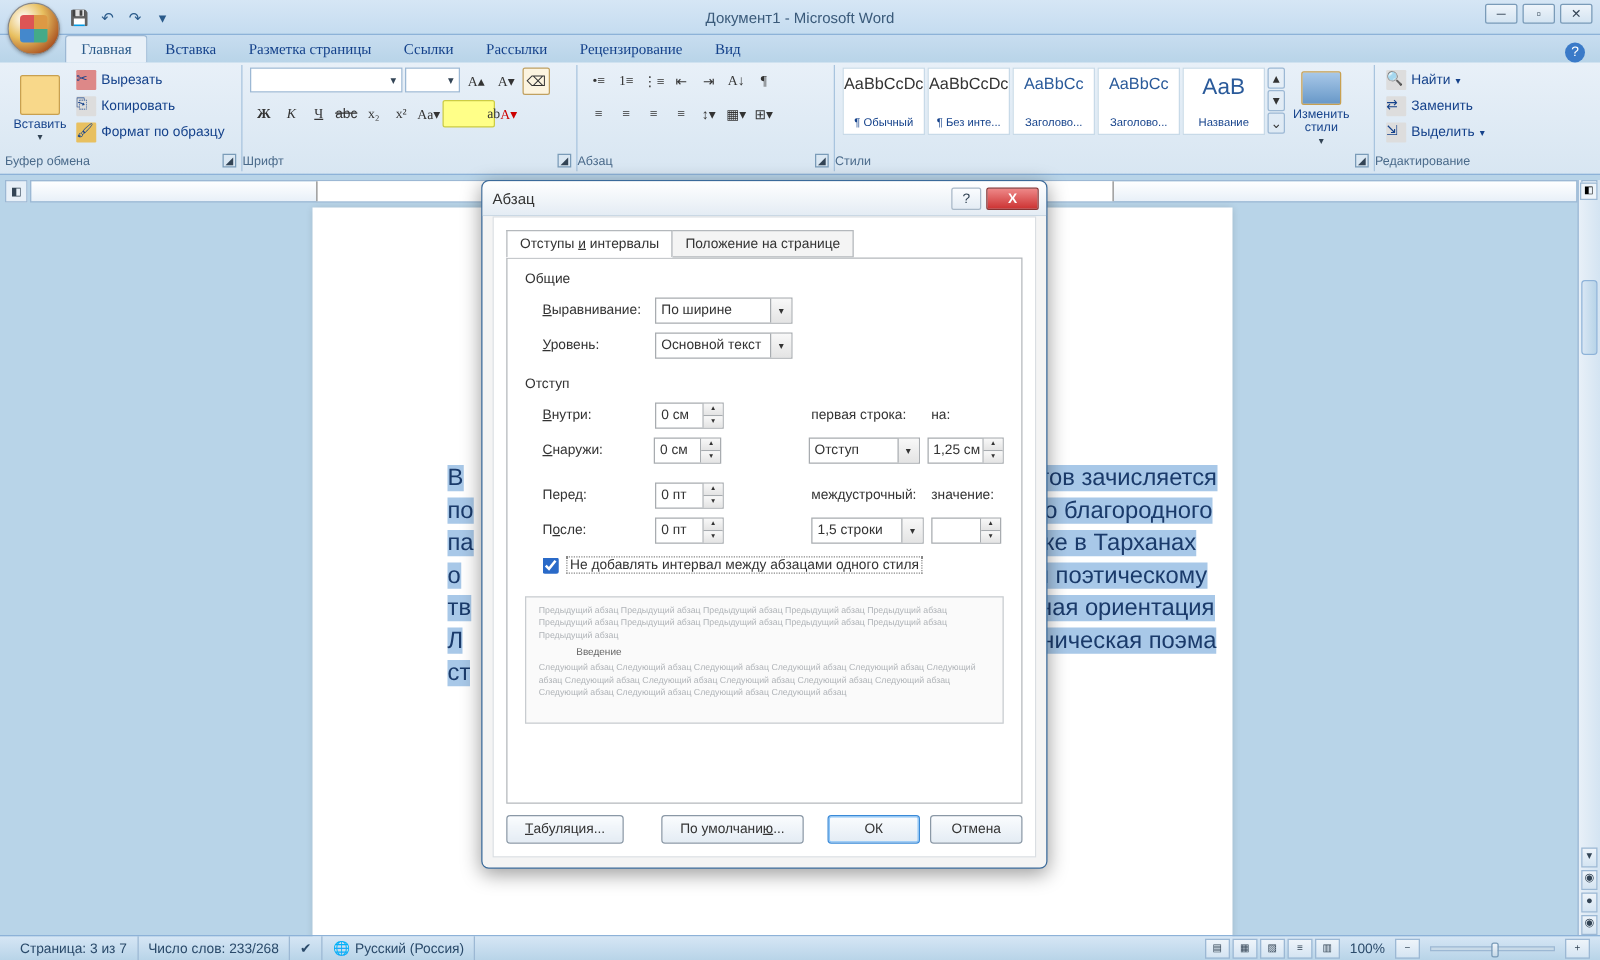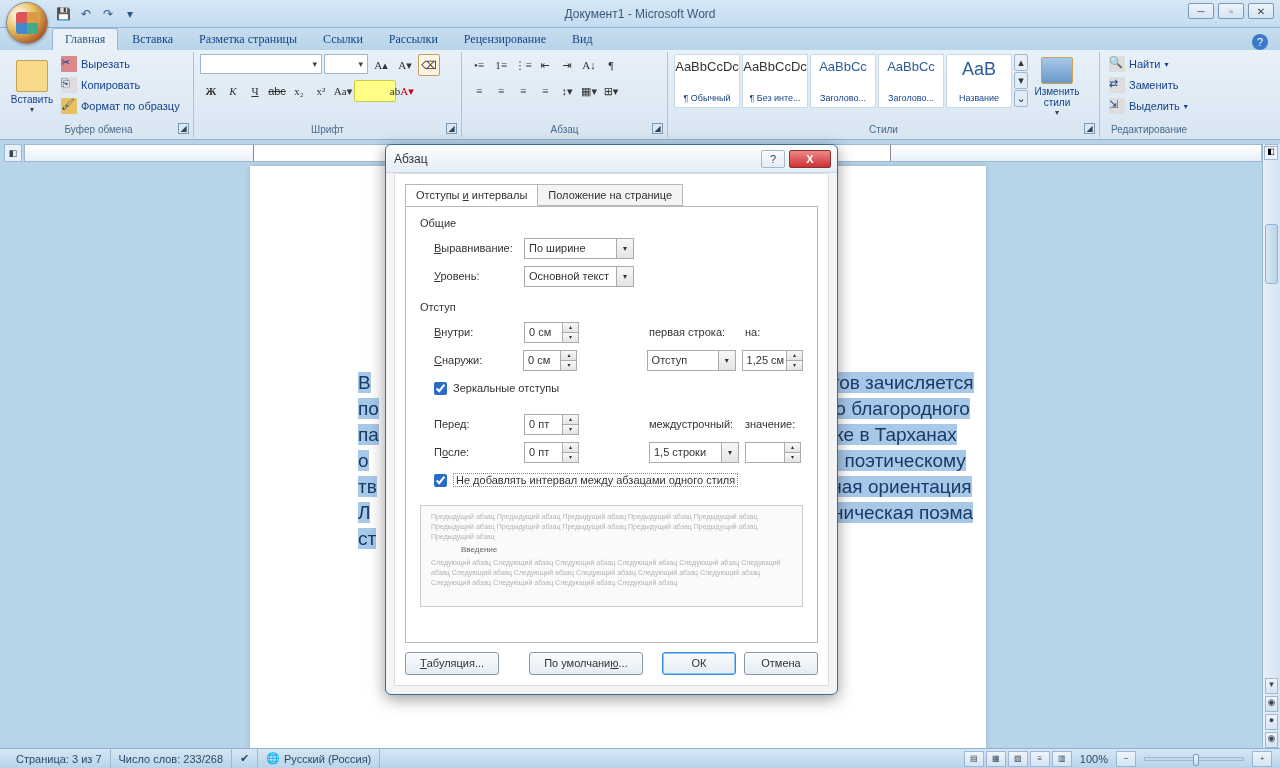--- a/index.html
+++ b/index.html
@@ -17,21 +17,21 @@
 
 
 .tabrow { height: 22px; background: linear-gradient(#c8ddf0,#b8d4e8); display: flex; align-items: flex-end; padding-left: 52px; gap: 2px; }
 .tab { padding: 3px 12px; font-size: 12px; color: #15428b; cursor: pointer; border-radius: 3px 3px 0 0; font-family: Liberation Serif, serif; }
 .tab.active { background: #e8f0f8; border: 1px solid #9cb8d4; border-bottom: none; color: #2a5a8a; }
 .help-btn { margin-left: auto; margin-right: 12px; width:16px; height:16px; border-radius:50%; background:#3a7ac8; color:#fff; font-size:11px; text-align:center; line-height:16px; }
 
 
 .ribbon { height: 90px; background: linear-gradient(#e8f0f8, #d8e6f2); border-bottom: 1px solid #8db2d8; display: flex; padding: 2px 4px; }
 .group { border-right: 1px solid #a8c4de; padding: 2px 6px; display: flex; flex-direction: column; position: relative; }
-.group-label { position: absolute; bottom: 2px; left: 0; right: 0; text-align: center; font-size: 10px; color: #4a6a8a; }
+.group-label { position: absolute; bottom: 2px; left: 0; right: 0; font-size: 10px; color: #4a6a8a; }
 .group-dl { position:absolute; bottom:3px; right:4px; width:11px; height:11px; border:1px solid #7a9bb8; font-size:8px; color:#345; text-align:center; line-height:9px; }
 .rbtn-big { width: 44px; height: 66px; display:flex; flex-direction:column; align-items:center; justify-content:center; border:1px solid transparent; border-radius:3px; padding:2px; }
 .rbtn-big .icn { width:32px; height:32px; background:#f8d88a; border:1px solid #c8a050; border-radius:2px; margin-bottom:2px; position:relative; }
 .rbtn-big .lbl { font-size:10px; color:#15428b; text-align:center; }
 .rbtn-sm { height: 20px; display:flex; align-items:center; font-size:11px; color:#15428b; padding:0 2px; gap:4px; border:1px solid transparent; border-radius:2px; }
 .rbtn-sm .icn { width:16px; height:16px; background:#ddd; border-radius:1px; flex-shrink:0; }
 .cols { display:flex; gap:4px; }
 .stack { display:flex; flex-direction:column; gap:1px; }
 .combo { height:20px; border:1px solid #9cb8d4; background:#fff; font-size:11px; padding:0 18px 0 4px; position:relative; display:flex; align-items:center; color:#333; }
 .combo::after { content:"▾"; position:absolute; right:4px; font-size:9px; color:#345; }
@@ -351,26 +351,20 @@
             </div>
           <div style="width:6px;"></div>
           <div class="spin" style="width:62px;">
               <span>1,25 см</span>
               <div class="ar">
                 <span>▴</span>
                 <span>▾</span>
               </div>
             </div>
         </div>
-        <div class="frow" style="padding-left:14px;">
-          <div class="chk">
-            <input type="checkbox" checked="" style="">
-            <span><span class="u">З</span>еркальные отступы</span>
-          </div>
-        </div>
       </div>
 
       <div class="sect">
         <div class="frow" style="padding-left:14px;">
           <div class="flabel">Пере<span class="u">д</span>:</div>
           <div class="spin">
               <span>0 пт</span>
               <div class="ar">
                 <span>▴</span>
                 <span>▾</span>

